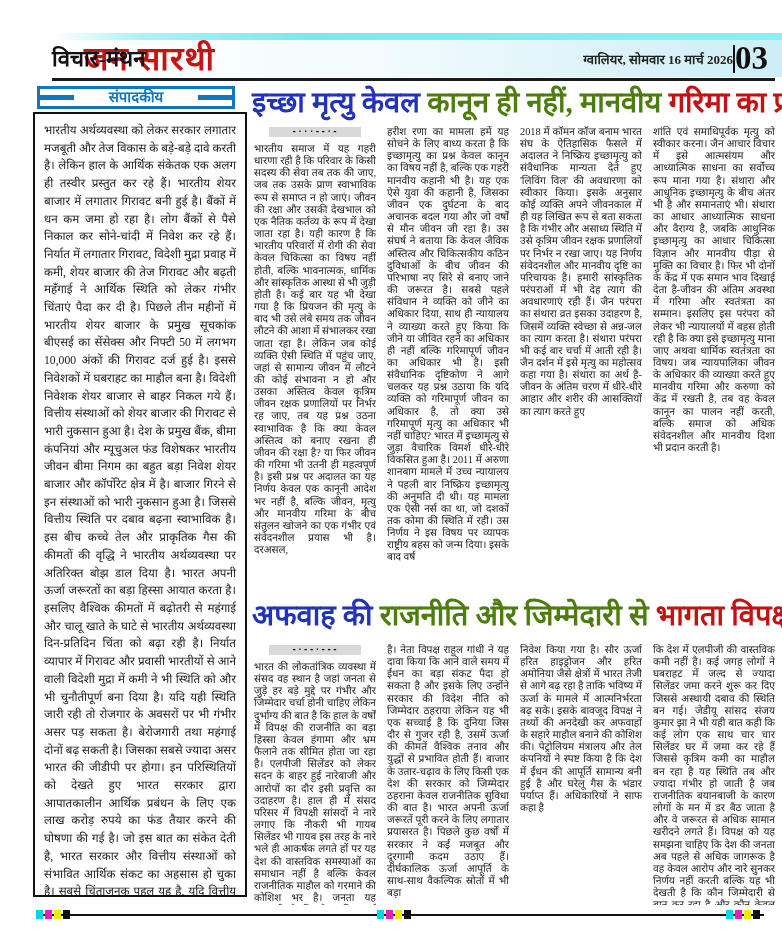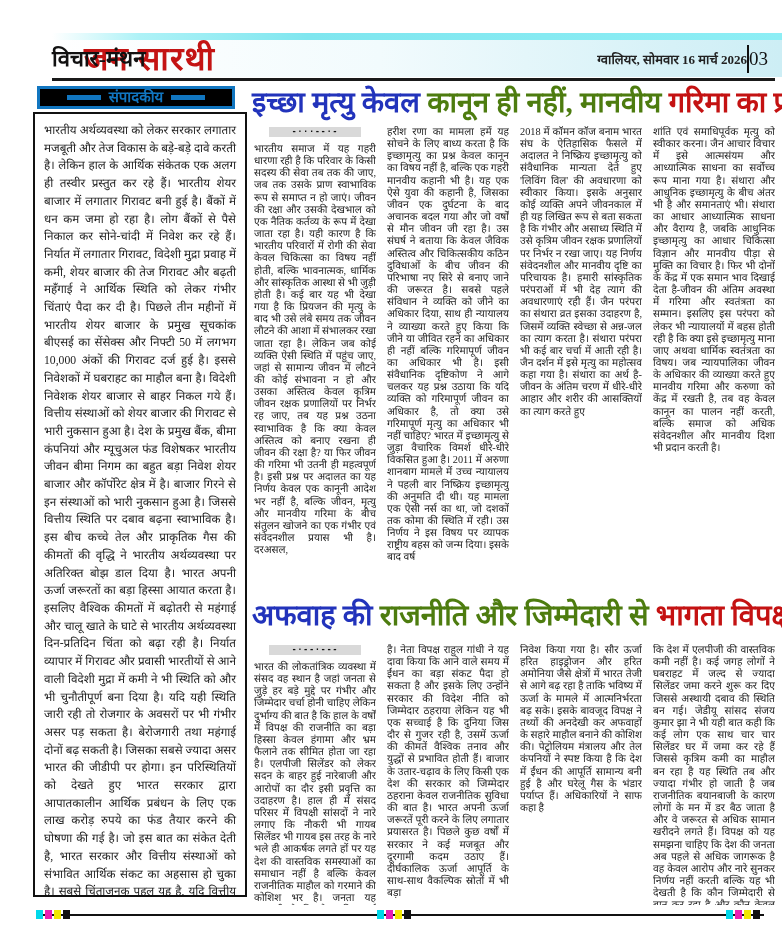--- a/index.html
+++ b/index.html
@@ -14,28 +14,28 @@
   .masthead{position:absolute;left:52px;top:40px;width:730px;height:37px;
             background:linear-gradient(90deg,#ffffff 0%,#f2fbfd 45%,#d6f1f7 85%,#cdeef5 100%);
             display:flex;align-items:center;}
   .paper-name{position:absolute;left:32px;top:1px;font-size:33px;font-weight:bold;color:#c41414;
               letter-spacing:1px;line-height:36px;white-space:nowrap;}
   .section-name{position:absolute;left:0;right:0;text-align:left;font-size:22px;font-weight:bold;
                 color:#111;line-height:37px;}
   .mast-right{position:absolute;right:14px;top:0;height:37px;display:flex;align-items:center;}
   .dateline{font-size:13px;font-weight:bold;color:#222;white-space:nowrap;}
   .mast-divider{width:2px;height:28px;background:#111;}
-  .page-number{font-size:19px;font-weight:normal;color:#111;line-height:37px;}
+  .page-number{font-size:33px;font-weight:bold;color:#111;line-height:37px;}
 
   .mast-rule{position:absolute;left:52px;top:78px;width:723px;height:3px;background:#1a1a1a;}
 
   
   .ed-header{position:absolute;left:37px;top:86px;width:198px;height:23px;background:#1176c0;
              padding:3px;box-sizing:border-box;}
-  .ed-header-inner{background:#000000;height:100%;display:flex;align-items:center;justify-content:center;gap:8px;}
+  .ed-header-inner{background:#ffffff;height:100%;display:flex;align-items:center;justify-content:space-between;gap:8px;}
   .ed-bar{height:5px;width:34px;background:#1176c0;}
   .ed-title{color:#1176c0;font-weight:bold;font-size:15px;line-height:15px;}
   .ed-box{position:absolute;left:33px;top:112px;width:214px;height:785px;border:2px solid #111;
           box-sizing:border-box;padding:8px 9px;overflow:hidden;}
   .ed-text{font-size:11.7px;line-height:17.7px;text-align:justify;color:#1c1c1c;}
 
   
   .headline{position:absolute;left:252px;width:524px;text-align:center;font-weight:bold;
             font-size:29px;line-height:34px;white-space:nowrap;}
   .hl-blue{color:#2233bb;margin-top:48px;}

